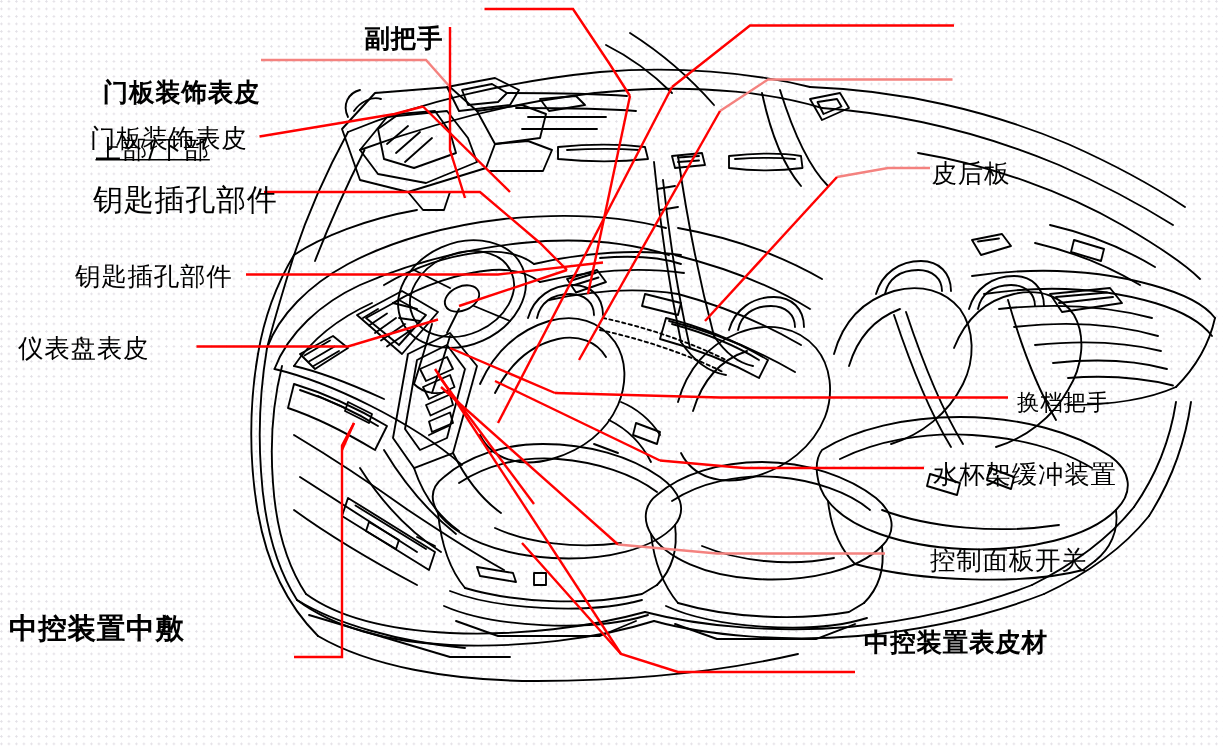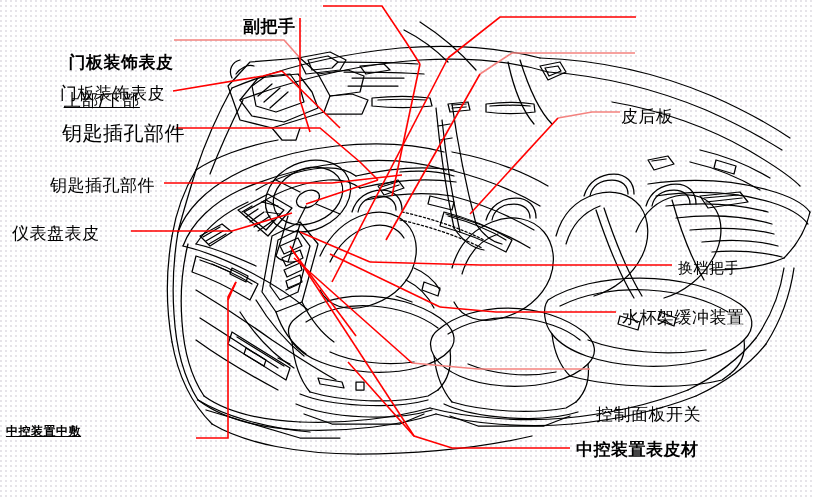--- a/index.html
+++ b/index.html
@@ -367,31 +367,31 @@
     </div>
 
     <div class="callout-label lbl-normal" style="left:60px; top:84px; font-size:17px;">门板装饰表皮</div>
 
     <div class="callout-label lbl-normal" style="left:62px; top:122px; font-size:20px;text-align:center;">钥匙插孔部件</div>
 
     <div class="callout-label lbl-normal" style="left:50px; top:176px; font-size:17px;">钥匙插孔部件</div>
 
     <div class="callout-label lbl-normal" style="left:12px; top:224px; font-size:17px;">仪表盘表皮</div>
 
-    <div class="callout-label lbl-bold" style="left:6px; top:425px; font-size:12px;text-decoration:underline;">中控装置中敷</div>
+    <div class="callout-label lbl-bold" style="left:6px; top:409px; font-size:19px;">中控装置中敷</div>
 
     <div class="callout-label lbl-bold" style="left:243px; top:17px; font-size:17px;">副把手</div>
 
 
 
     <div class="callout-label lbl-normal" style="left:621px; top:107px; font-size:17px;">皮后板</div>
 
     <div class="callout-label lbl-normal" style="left:678px; top:260px; font-size:15px;">换档把手</div>
 
     <div class="callout-label lbl-normal" style="left:622px; top:308px; font-size:17px;">水杯架缓冲装置</div>
 
-    <div class="callout-label lbl-normal" style="left:596px; top:365px; font-size:17px;margin-top:40px;">控制面板开关</div>
-
-    <div class="callout-label lbl-bold" style="left:576px; top:440px; font-size:17px;">中控装置表皮材</div>
+    <div class="callout-label lbl-normal" style="left:620px; top:365px; font-size:17px;">控制面板开关</div>
+
+    <div class="callout-label lbl-bold" style="left:576px; top:420px; font-size:17px;">中控装置表皮材</div>
 
   </div>
 
 </div>
 
 </body></html>

